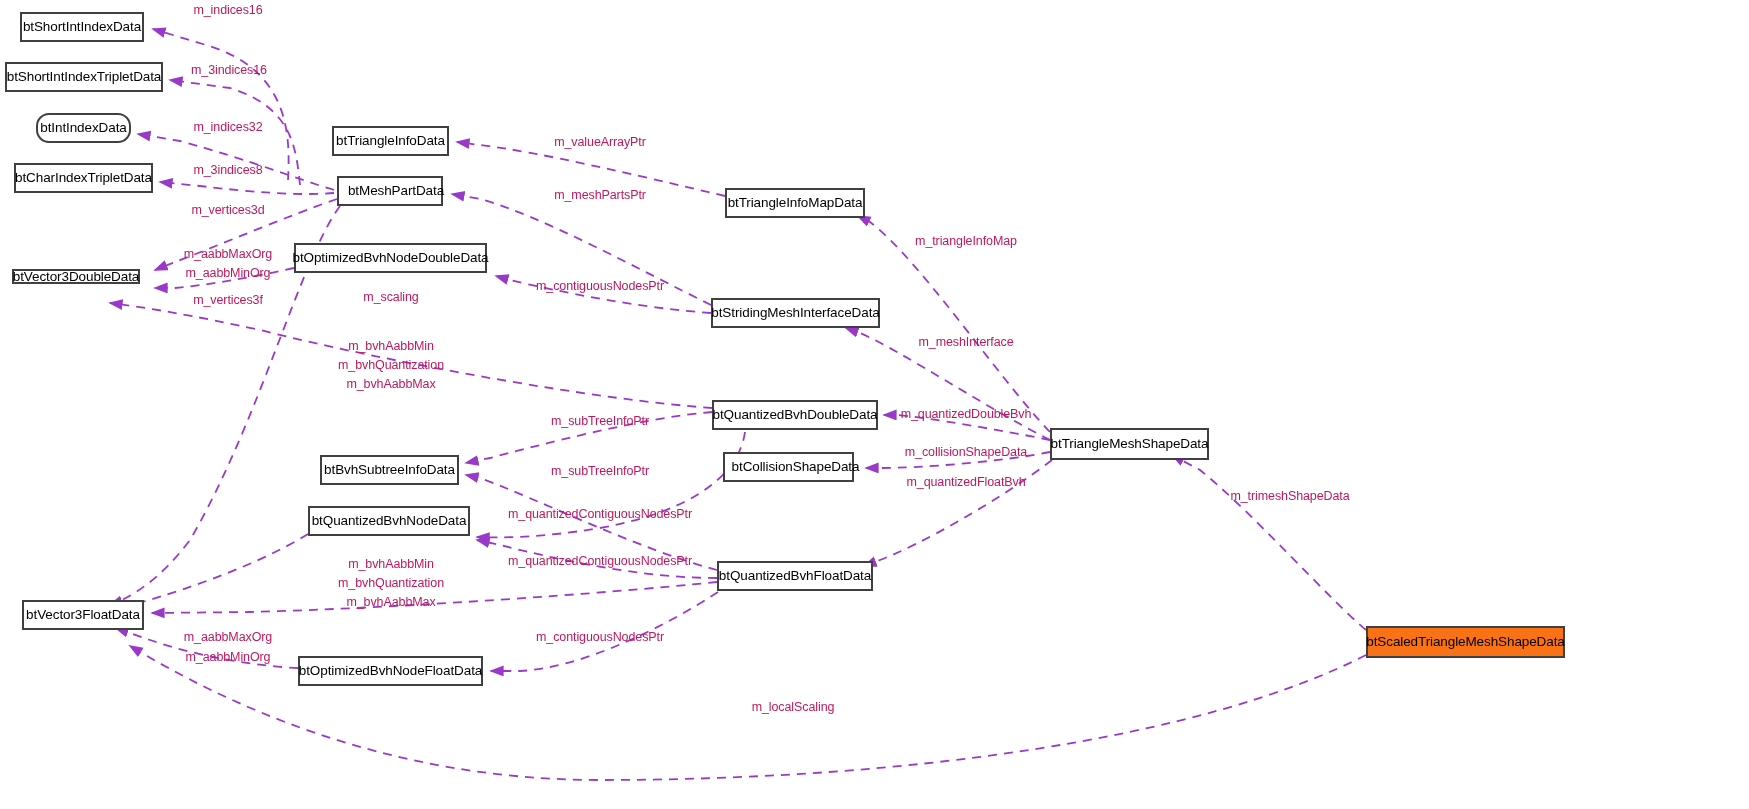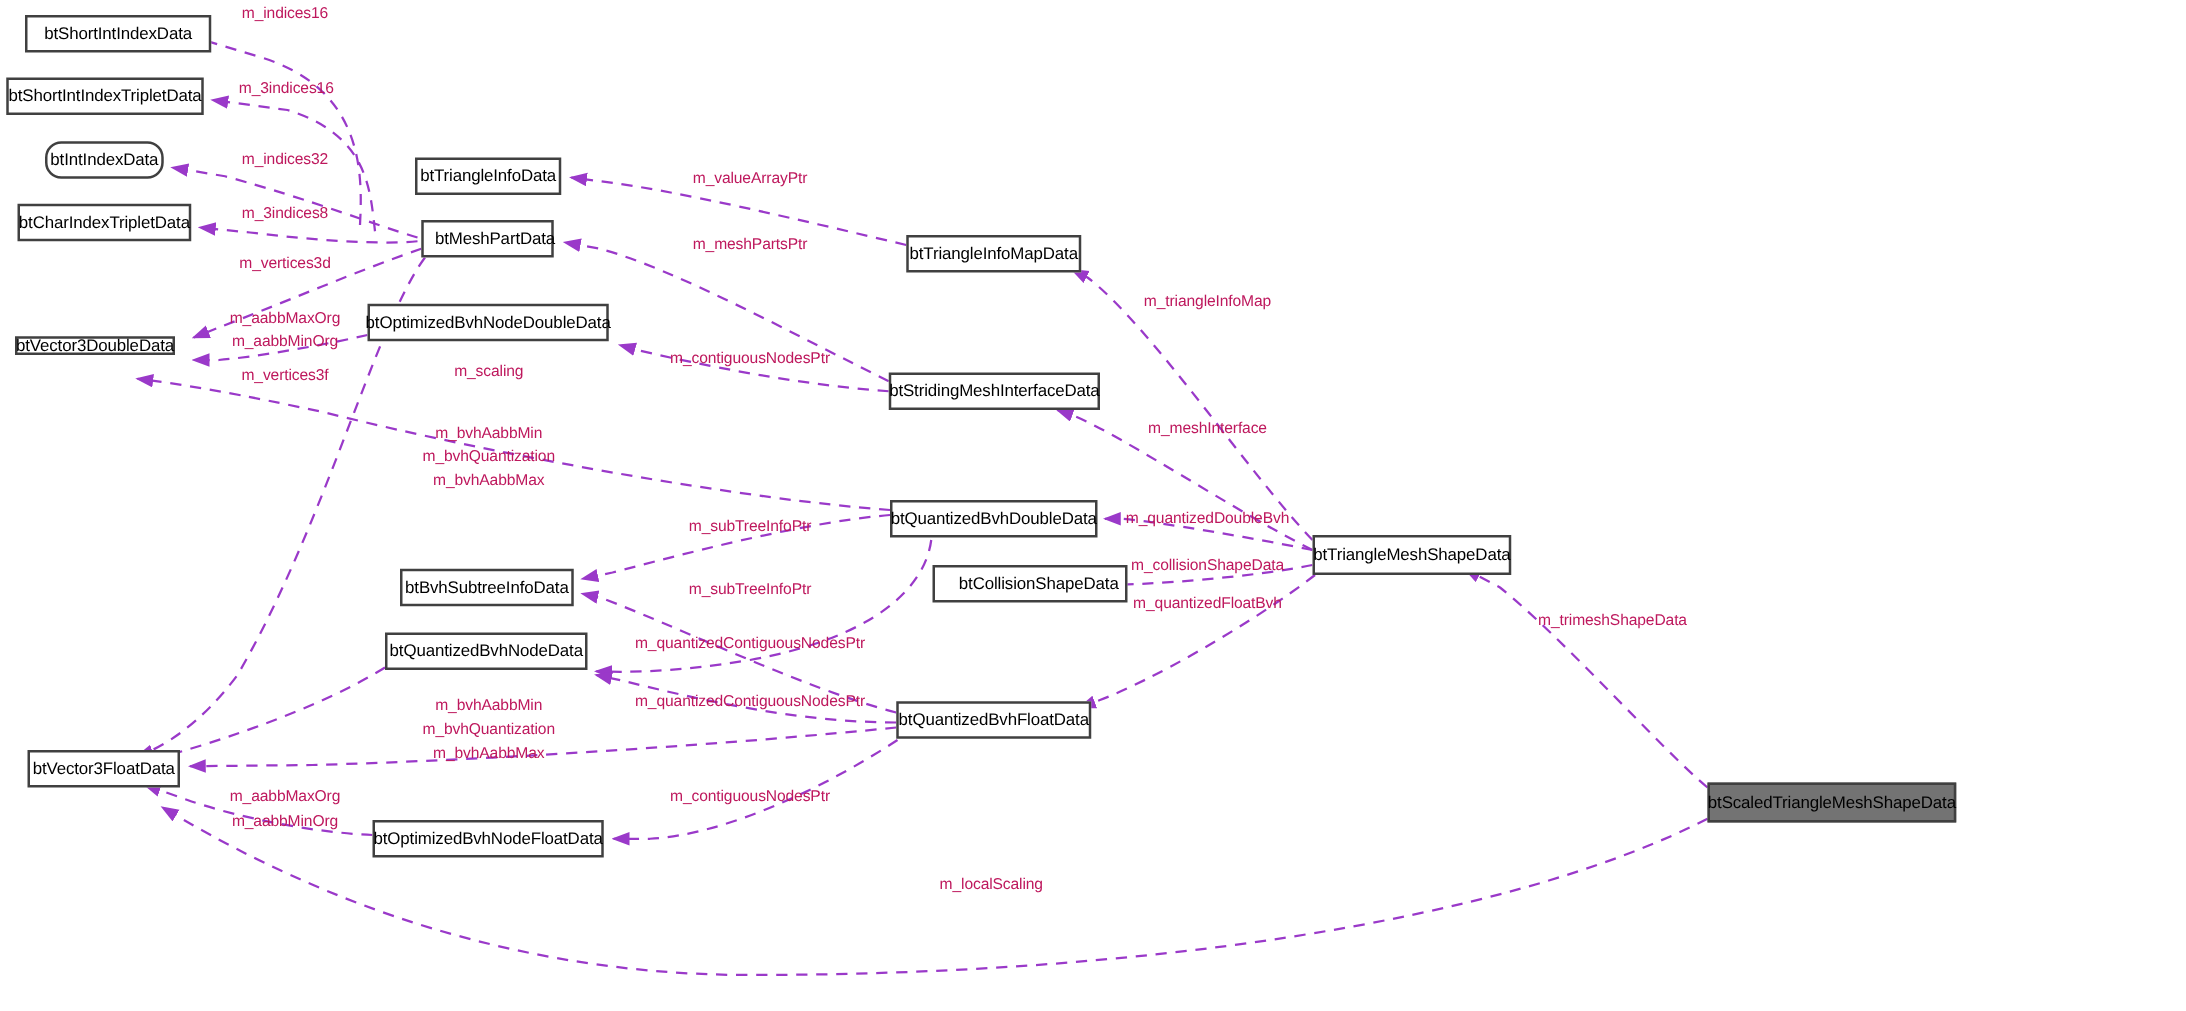--- a/index.html
+++ b/index.html
@@ -35,21 +35,21 @@
     align-items: center;
     justify-content: center;
     white-space: nowrap;
     text-align: center;
     letter-spacing: -0.1px;
   }
   .node.thick {
     border: 2px solid #404040;
   }
   .node.highlight {
-    background: #737373;
+    background: #f97316;
     border: 2px solid #404040;
   }
   .edge-label {
     position: absolute;
     font-size: 12.5px;
     color: #be185d;
     line-height: 1.42;
     white-space: pre;
     text-align: center;
     letter-spacing: -0.1px;
@@ -86,34 +86,34 @@
       <path d="M 745 432 C 740 470 700 510 600 528 C 540 538 500 538 477 537" fill="none" stroke="#9a39c9" stroke-width="1.8" stroke-dasharray="9,7" marker-end="url(#arrow)"></path>
       <path d="M 717 578 C 640 578 560 560 500 545 L 477 540" fill="none" stroke="#9a39c9" stroke-width="1.8" stroke-dasharray="9,7" marker-end="url(#arrow)"></path>
       <path d="M 712 408 C 600 400 400 365 260 330 C 190 315 150 308 110 303" fill="none" stroke="#9a39c9" stroke-width="1.8" stroke-dasharray="9,7" marker-end="url(#arrow)"></path>
       <path d="M 717 582 C 600 594 400 608 250 612 L 152 613" fill="none" stroke="#9a39c9" stroke-width="1.8" stroke-dasharray="9,7" marker-end="url(#arrow)"></path>
       <path d="M 298 668 C 250 666 190 654 150 640 L 116 628" fill="none" stroke="#9a39c9" stroke-width="1.8" stroke-dasharray="9,7" marker-end="url(#arrow)"></path>
       <path d="M 718 592 C 660 630 580 668 520 671 L 491 671" fill="none" stroke="#9a39c9" stroke-width="1.8" stroke-dasharray="9,7" marker-end="url(#arrow)"></path>
       <path d="M 308 534 C 250 570 160 598 120 608 L 106 612" fill="none" stroke="#9a39c9" stroke-width="1.8" stroke-dasharray="9,7" marker-end="url(#arrow)"></path>
       <path d="M 1366 630 C 1330 600 1250 510 1200 470 L 1172 455" fill="none" stroke="#9a39c9" stroke-width="1.8" stroke-dasharray="9,7" marker-end="url(#arrow)"></path>
       <path d="M 1366 655 C 1200 740 900 780 600 780 C 380 780 220 700 130 646" fill="none" stroke="#9a39c9" stroke-width="1.8" stroke-dasharray="9,7" marker-end="url(#arrow)"></path>
     </svg>
-<div class="node thick" style="left: 20px; top: 12px; width: 149px; height: 30px;">btShortIntIndexData</div>
+<div class="node thick" style="left: 20px; top: 12px; width: 124px; height: 30px;">btShortIntIndexData</div>
     <div class="node thick" style="left: 5px; top: 62px; width: 158px; height: 30px;">btShortIntIndexTripletData</div>
     <div class="node thick" style="left: 36px; top: 113px; width: 95px; height: 30px; border-radius: 13px;">btIntIndexData</div>
     <div class="node thick" style="left: 14px; top: 163px; width: 139px; height: 30px;">btCharIndexTripletData</div>
     <div class="node thick" style="left: 332px; top: 126px; width: 117px; height: 30px;">btTriangleInfoData</div>
     <div class="node thick" style="left: 337px; top: 176px; width: 106px; height: 30px; padding-left: 12px;">btMeshPartData</div>
     <div class="node thick" style="left: 725px; top: 188px; width: 140px; height: 30px;">btTriangleInfoMapData</div>
     <div class="node thick" style="left: 12px; top: 269px; width: 128px; height: 15px;">btVector3DoubleData</div>
     <div class="node thick" style="left: 294px; top: 243px; width: 193px; height: 30px;">btOptimizedBvhNodeDoubleData</div>
     <div class="node thick" style="left: 711px; top: 298px; width: 169px; height: 30px;">btStridingMeshInterfaceData</div>
     <div class="node thick" style="left: 712px; top: 400px; width: 166px; height: 30px;">btQuantizedBvhDoubleData</div>
     <div class="node thick" style="left: 1050px; top: 428px; width: 159px; height: 32px;">btTriangleMeshShapeData</div>
     <div class="node thick" style="left: 320px; top: 455px; width: 139px; height: 30px;">btBvhSubtreeInfoData</div>
-    <div class="node thick" style="left: 746px; top: 452px; width: 156px; height: 30px; padding-left: 14px;">btCollisionShapeData</div>
+    <div class="node thick" style="left: 723px; top: 452px; width: 131px; height: 30px; padding-left: 14px;">btCollisionShapeData</div>
     <div class="node thick" style="left: 308px; top: 506px; width: 162px; height: 30px;">btQuantizedBvhNodeData</div>
     <div class="node thick" style="left: 717px; top: 561px; width: 156px; height: 30px;">btQuantizedBvhFloatData</div>
     <div class="node thick" style="left: 22px; top: 600px; width: 122px; height: 30px;">btVector3FloatData</div>
     <div class="node thick" style="left: 298px; top: 656px; width: 185px; height: 30px;">btOptimizedBvhNodeFloatData</div>
     <div class="node highlight" style="left: 1366px; top: 626px; width: 199px; height: 32px;">btScaledTriangleMeshShapeData</div>
     <div class="edge-label" style="left: 228px; top: 11px;">m_indices16</div>
     <div class="edge-label" style="left: 229px; top: 71px;">m_3indices16</div>
     <div class="edge-label" style="left: 228px; top: 128px;">m_indices32</div>
     <div class="edge-label" style="left: 228px; top: 171px;">m_3indices8</div>
     <div class="edge-label" style="left: 228px; top: 211px;">m_vertices3d</div>

